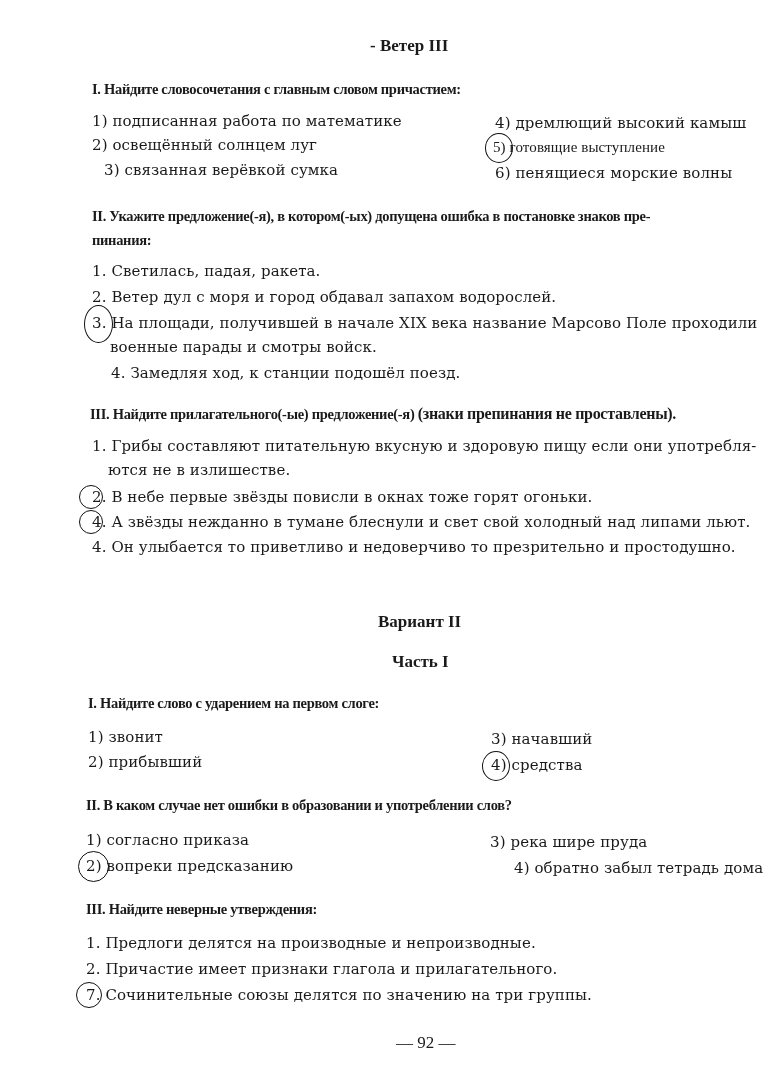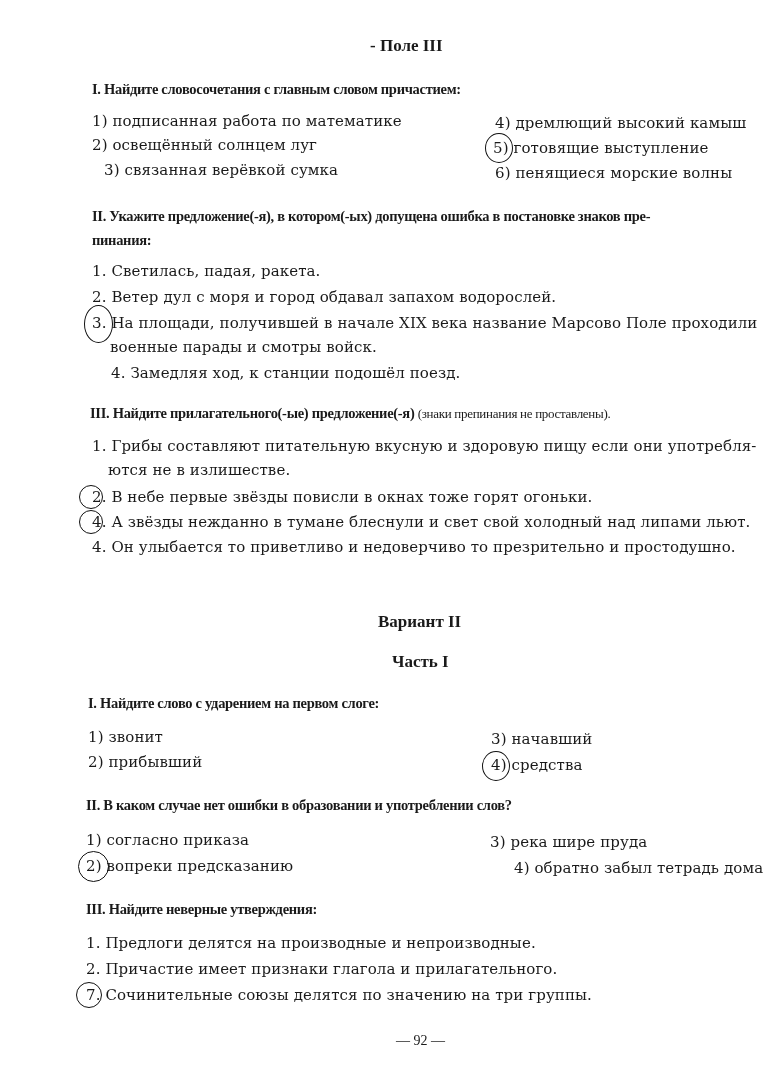--- a/index.html
+++ b/index.html
@@ -9,39 +9,39 @@
       color: #1a1a1a;
     }
     .abs { position: absolute; white-space: nowrap; }
     .title {
       font-family: "Liberation Serif", serif; font-weight: bold; font-size: 17px;
     }
     .q {
       font-family: "Liberation Serif", serif; font-weight: bold; font-size: 14.5px;
       letter-spacing: -0.3px;
     }
-    .q .note { font-weight: normal; font-size: 13px; }
+    .q .note { font-weight: bold; font-size: 16px; }
     .t { font-size: 15px; letter-spacing: 0.1px; }
     .circle {
       position: absolute; border: 1.3px solid #111; border-radius: 50%;
       pointer-events: none;
     }
-    .page-num { font-family: "Liberation Serif", serif; font-size: 14px; }
+    .page-num { font-family: "Liberation Serif", serif; font-size: 17px; }
   </style>
 </head>
 <body>
 
-<div class="abs title" style="left:370px; top:36px;">- Поле III</div>
+<div class="abs title" style="left:370px; top:36px;">- Ветер III</div>
 
 <div class="abs q" style="left:92px; top:81px;">I. Найдите словосочетания с главным словом причастием:</div>
 <div class="abs t" style="left:92px; top:112px;">1) подписанная работа по математике</div>
 <div class="abs t" style="left:92px; top:136px;">2) освещённый солнцем луг</div>
 <div class="abs t" style="left:92px; top:161px;margin-left:12px;">3) связанная верёвкой сумка</div>
 <div class="abs t" style="left:495px; top:114px;">4) дремлющий высокий камыш</div>
-<div class="abs t" style="left:493px; top:139px;">5) готовящие выступление</div>
+<div class="abs t" style="left:493px; top:139px;font-family:Liberation Serif, serif;">5) готовящие выступление</div>
 <div class="abs t" style="left:495px; top:164px;">6) пенящиеся морские волны</div>
 <div class="circle" style="left:485px; top:133px; width:26px; height:28px;"></div>
 
 <div class="abs q" style="left:92px; top:208px;">II. Укажите предложение(-я), в котором(-ых) допущена ошибка в постановке знаков пре-</div>
 <div class="abs q" style="left:92px; top:232px;">пинания:</div>
 <div class="abs t" style="left:92px; top:262px;">1. Светилась, падая, ракета.</div>
 <div class="abs t" style="left:92px; top:288px;">2. Ветер дул с моря и город обдавал запахом водорослей.</div>
 <div class="abs t" style="left:92px; top:314px;">3. На площади, получившей в начале XIX века название Марсово Поле проходили</div>
 <div class="abs t" style="left:110px; top:338px;">военные парады и смотры войск.</div>
 <div class="abs t" style="left:92px; top:364px;margin-left:19px;">4. Замедляя ход, к станции подошёл поезд.</div>

